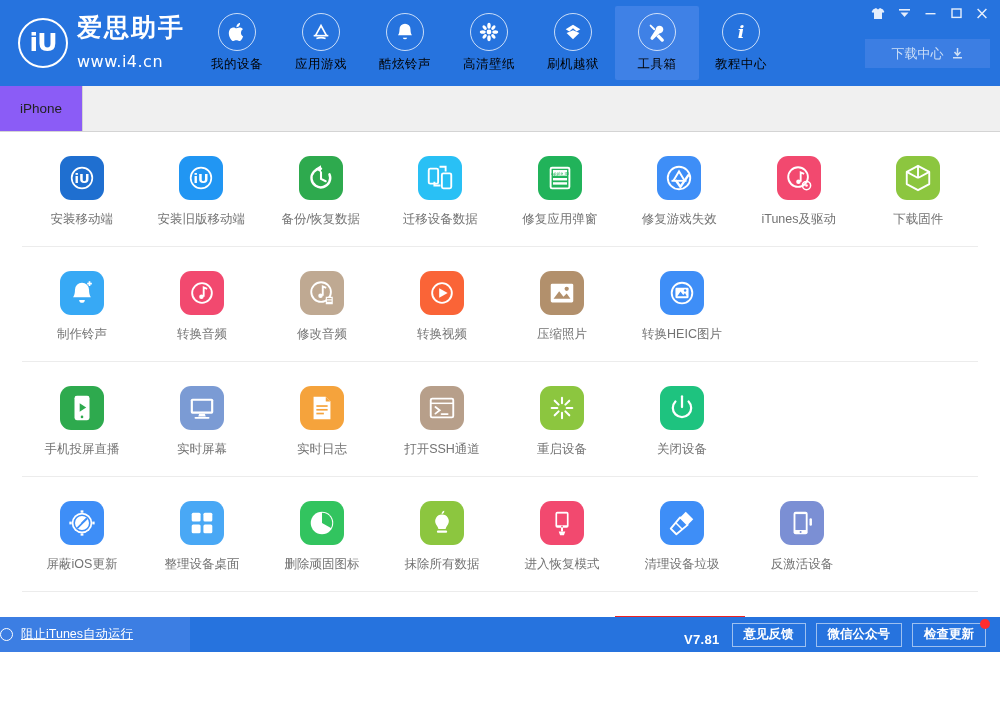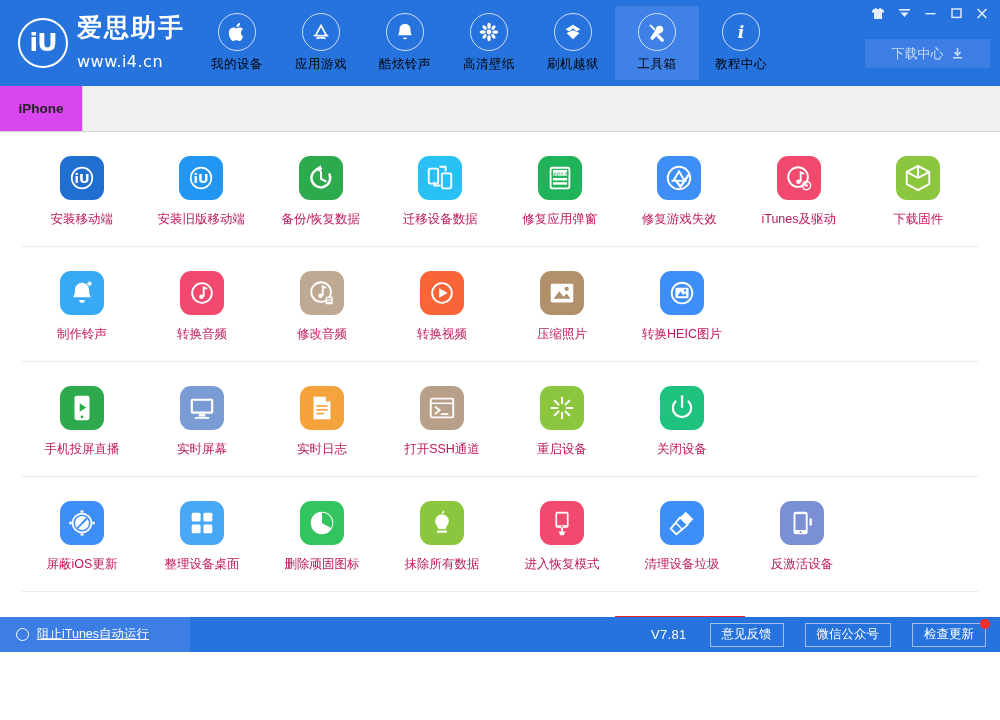--- a/index.html
+++ b/index.html
@@ -86,21 +86,21 @@
     position: relative;
   }
   .tab {
     min-width: 83px; padding: 0 18px;
     display: flex; align-items: center; justify-content: center;
     font-size: 13.5px; color: #333;
     background: #fff;
     border-right: 1px solid #d4d4d4;
     cursor: pointer;
   }
-  .tab.active { background: #d946ef; color: #222; font-weight: bold; }
+  .tab.active { background: #8b5cf6; color: #222; }
   .tabstrip-filler { flex: 1; background: #f0f0f0; }
 
   
   .main {
     flex: 1 1 auto;
     background: #fff;
     padding: 0 22px;
     overflow: hidden;
     position: relative;
   }
@@ -117,21 +117,21 @@
     padding: 4px 0 6px 0;
   }
   .icon {
     width: 44px; height: 44px; border-radius: 11px;
     display: flex; align-items: center; justify-content: center;
     margin-bottom: 11px;
     position: relative;
   }
   .icon svg { display: block; }
   .cell-label {
-    font-size: 12.5px; color: #be185d;
+    font-size: 12.5px; color: #737373;
     white-space: nowrap;
   }
 
   
   .hl-box {
     position: absolute;
     border: 3px solid #ee2222;
     pointer-events: none;
     left: 615px; top: 484px; width: 130px; height: 101px;
   }
@@ -140,34 +140,34 @@
   .status {
     height: 35px; flex: 0 0 35px;
     background: #2673de;
     display: flex; align-items: center;
     position: relative;
   }
   .status-left {
     width: 190px; height: 100%;
     background: #3c7ee3;
     display: flex; align-items: center; gap: 8px;
-    padding-left: 16px;
     cursor: pointer;
   }
   .radio-ring {
     width: 13px; height: 13px; border-radius: 50%;
     border: 1.5px solid #ffffff;
     flex: 0 0 13px;
   }
   .status-left-label {
     color: #fff; font-size: 12.5px; text-decoration: underline;
   }
   .status-right {
-    margin-left: auto; display: flex; align-items: center; gap: 21px;
+    margin-left: auto; display: flex; align-items: flex-end; gap: 10px;
     padding-right: 14px;
+    font-weight: bold;
   }
   .version { color: #fff; font-size: 13px; letter-spacing: .3px; margin-right: 2px; }
   .sbtn {
     height: 24px; padding: 0 11px;
     border: 1px solid #9dc0f0;
     color: #fff; font-size: 12.5px;
     display: flex; align-items: center; justify-content: center;
     cursor: pointer; position: relative;
   }
   .dot-badge {

